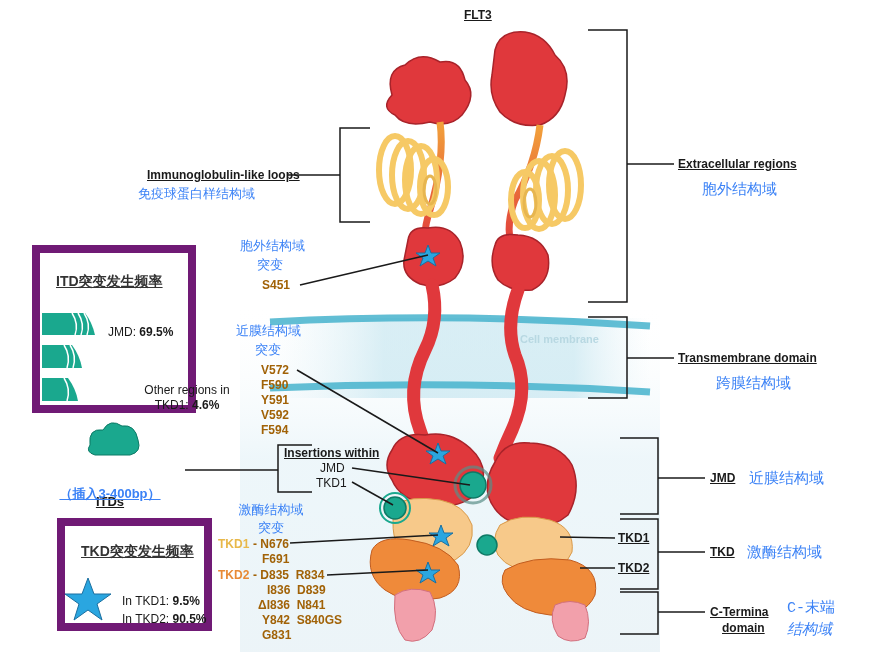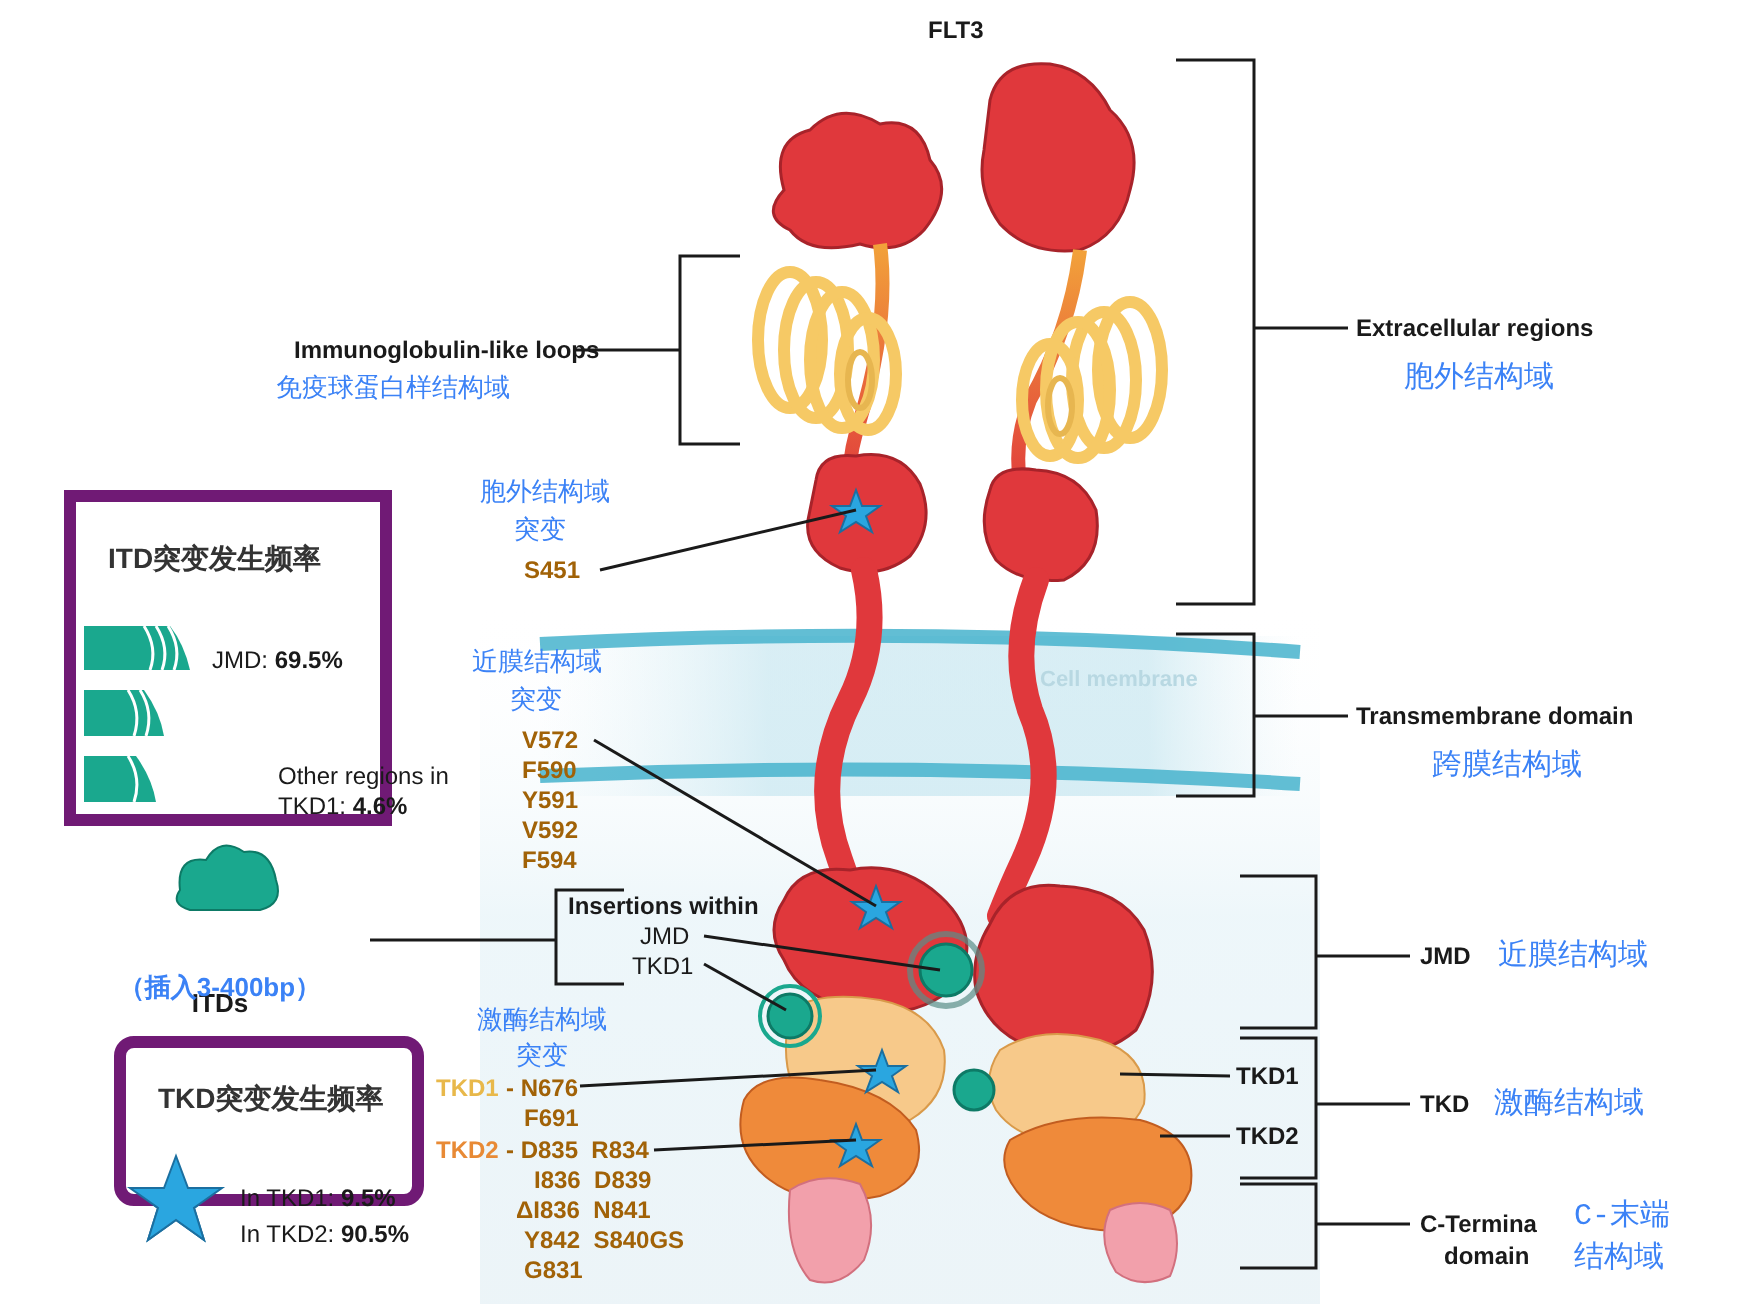--- a/index.html
+++ b/index.html
@@ -1,21 +1,21 @@
 <!DOCTYPE html>
 <html><head>
 <meta charset="utf-8">
 <style>
   * { box-sizing: border-box; margin: 0; padding: 0; }
   body { width: 877px; height: 652px; background: #ffffff; position: relative; overflow: hidden;
          font-family: "Liberation Sans", "DejaVu Sans", sans-serif; color: #1a1a1a; }
   .abs { position: absolute; }
-  .b { font-weight: bold; }
+  .b { font-weight: bold; text-decoration: underline; }
   #art { position: absolute; left: 0; top: 0; width: 877px; height: 652px; }
-  .box { position: absolute; border: 6px solid #701a75; background: #fff; }
+  .box { position: absolute; border: 8px solid #701a75; background: #fff; text-align: center; }
   .lbl { font-size: 12px; line-height: 15px; white-space: nowrap; }
   .zhl { font-size: 13px; line-height: 17px; white-space: nowrap; color: #3b82f6; }
   .center { text-align: center; }
   .mut { font-size: 12px; line-height: 15px; white-space: pre; font-weight: bold; color: #a16207; }
 </style>
 </head>
 <body>
 
 <svg id="art" viewBox="0 0 877 652">
   <defs>
@@ -240,21 +240,21 @@
   </g>
   <g>
     <path d="M42 378 L68 378 Q76 389 78 401 L42 401 Z" fill="#1aa88e"></path>
     <path d="M64 378 Q71 389 67 401" stroke="#fff" stroke-width="1.5" fill="none"></path>
   </g>
 </svg>
 
 <div class="abs lbl b center" style="left:80px;top:494px;width:60px;font-size:13px;">ITDs</div>
 <div class="abs zhl b center" style="left:48px;top:485px;width:124px;">（插入3-400bp）</div>
 
-<div class="box" style="left:57px;top:518px;width:155px;height:85px;border-radius:10px;">
+<div class="box" style="left:57px;top:518px;width:155px;height:113px;">
   <div class="abs zhl b" style="left:16px;top:17px;font-size:14px;color:#333;">TKD突变发生频率</div>
   <div class="abs lbl" style="left:57px;top:68px;">
     <span>In TKD1: </span><b>9.5%</b>
   </div>
   <div class="abs lbl" style="left:57px;top:86px;">
     <span>In TKD2: </span><b>90.5%</b>
   </div>
 </div>
 <svg class="abs" style="left:0;top:0;width:877px;height:652px;pointer-events:none;" viewBox="0 0 877 652">
   <polygon points="88,578 94,594 111,594 97,604 102,620 88,610 74,620 79,604 65,594 82,594" fill="#2aa6e0" stroke="#1b6fa0" stroke-width="1"></polygon>
@@ -271,13 +271,13 @@
 
 <div class="abs lbl b" style="left:618px;top:531px;">TKD1</div>
 <div class="abs lbl b" style="left:618px;top:561px;">TKD2</div>
 
 <div class="abs lbl b" style="left:710px;top:545px;">TKD</div>
 <div class="abs zhl" style="left:747px;top:543px;font-size:15px;">激酶结构域</div>
 
 <div class="abs lbl b" style="left:710px;top:605px;">C-Termina</div>
 <div class="abs lbl b" style="left:722px;top:621px;">domain</div>
 <div class="abs zhl" style="left:787px;top:600px;font-size:15px;font-family:Liberation Mono, monospace;">C-末端</div>
-<div class="abs zhl" style="left:787px;top:620px;font-size:15px;">结构域</div>
+<div class="abs zhl" style="left:787px;top:620px;font-size:15px;font-style:italic;">结构域</div>
 
 </body></html>

